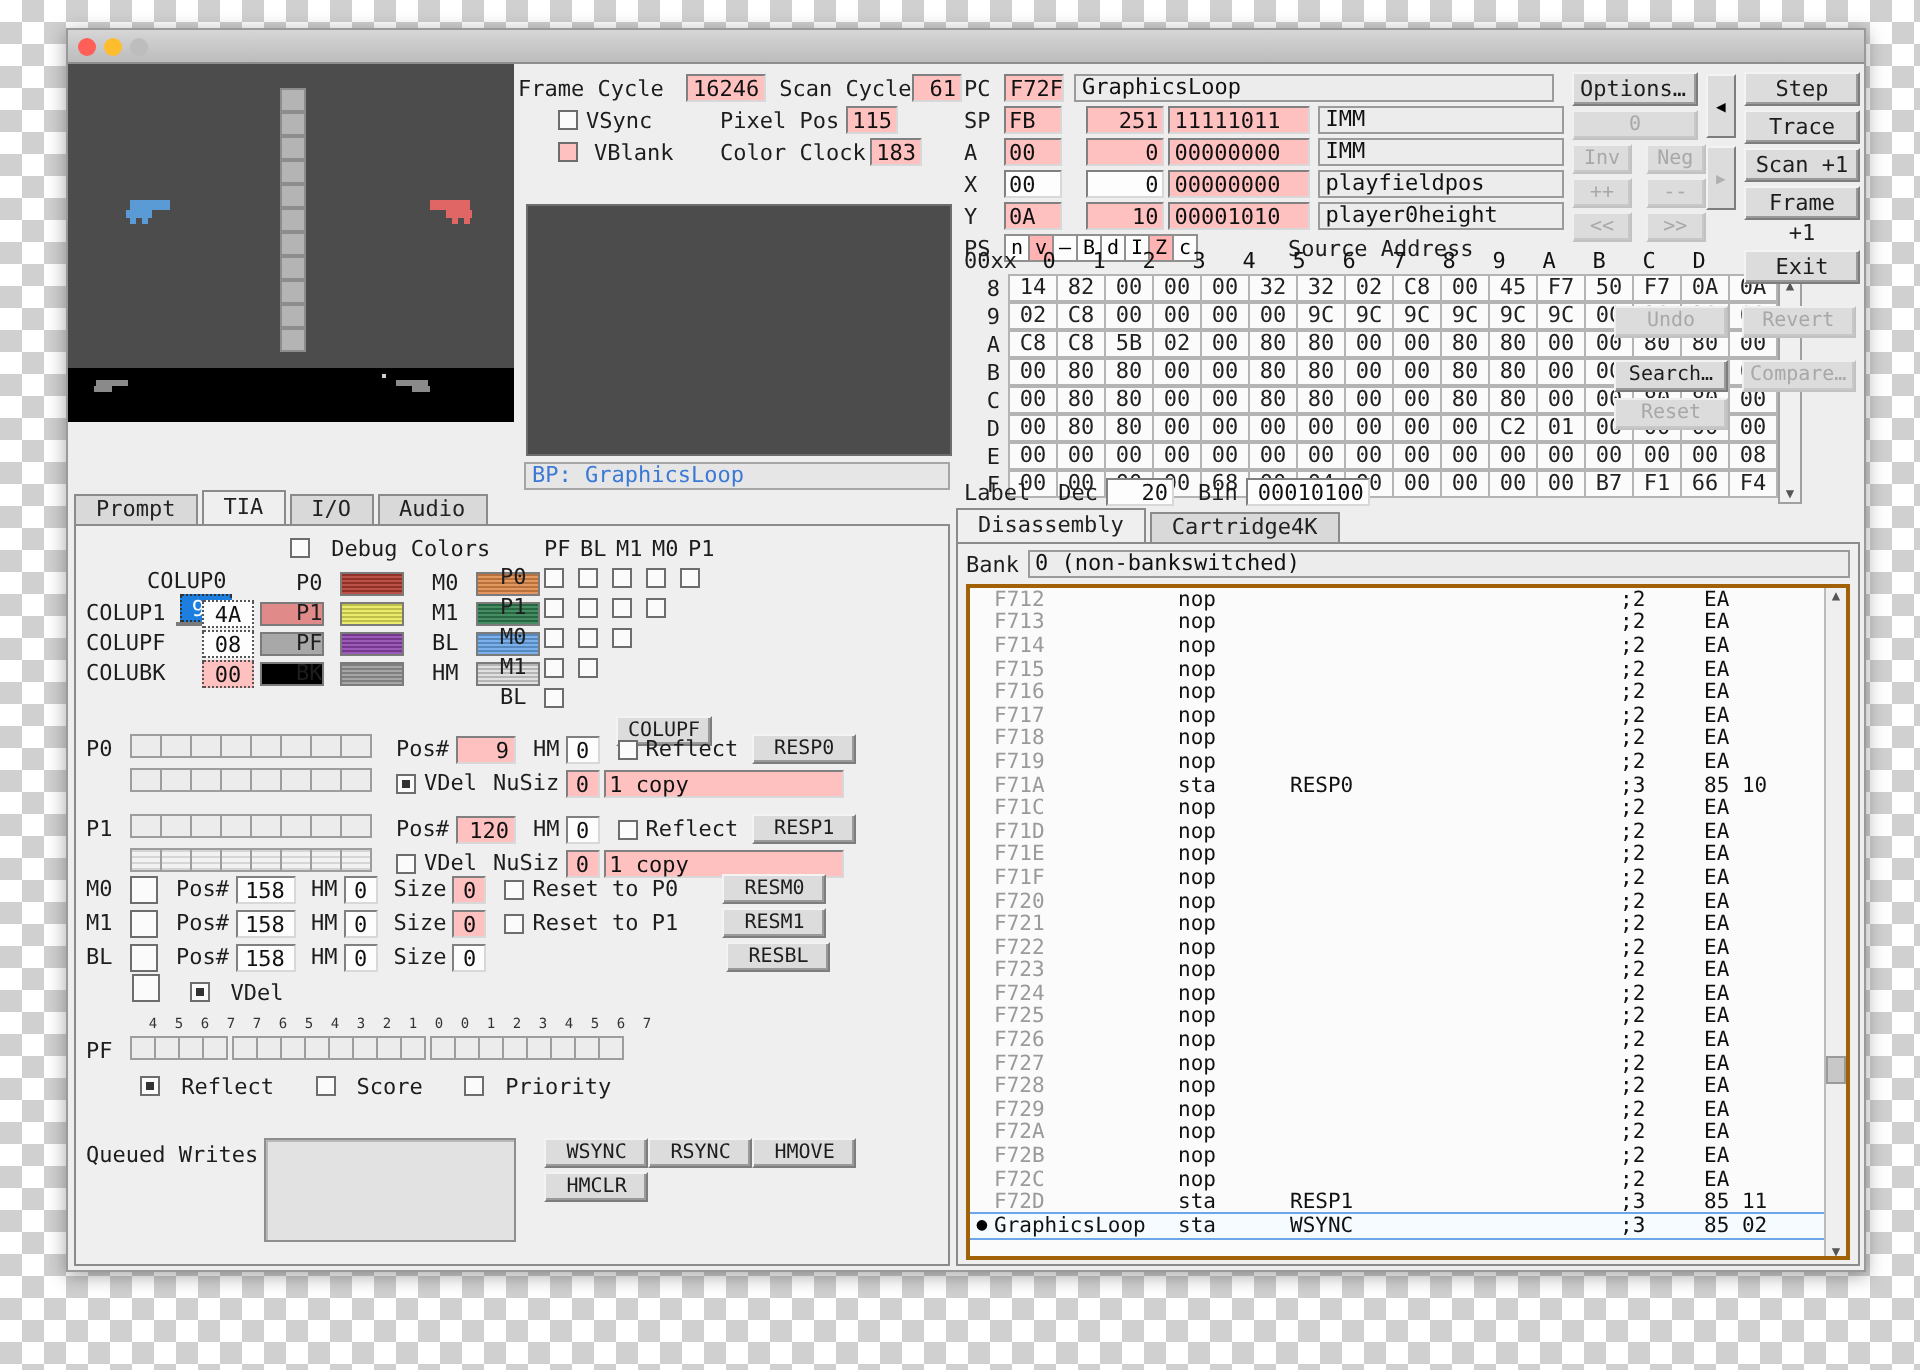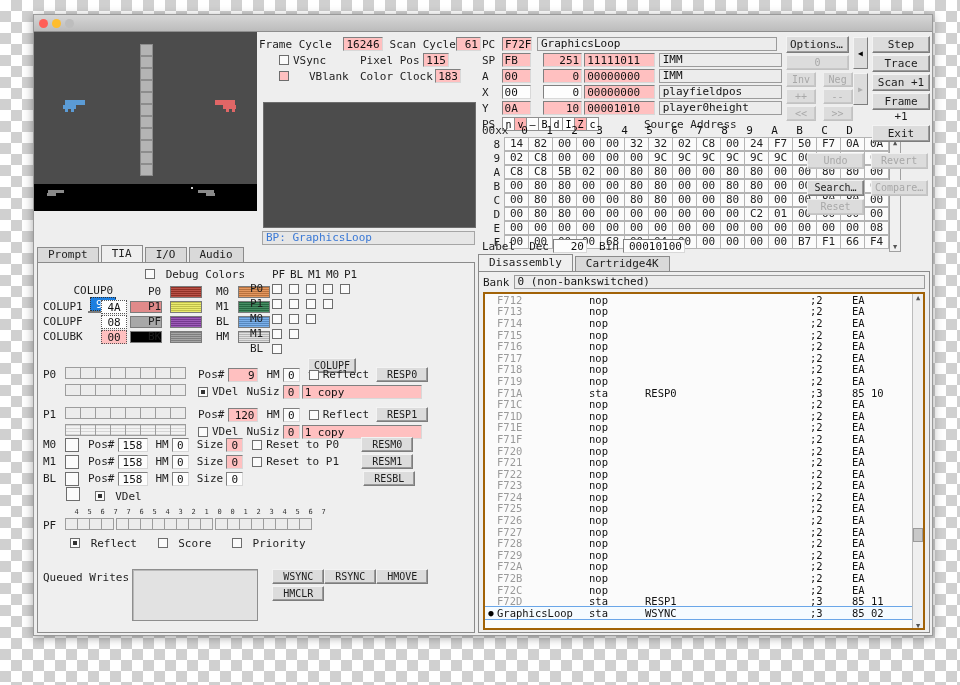--- a/index.html
+++ b/index.html
@@ -279,21 +279,21 @@
       <div class="row">
         <span style="width:20px"></span>
         <span class="chk"></span>
         <span class="lbl" style="padding-left:4px;width:64px">VSync</span>
         <span class="lbl" style="width:70px;padding-left:7px">Pixel Pos</span>
         <span class="fld pink" style="width:26px">115</span>
       </div>
       <div class="row">
         <span style="width:20px"></span>
         <span class="chk pink"></span>
-        <span class="lbl" style="padding-left:20px;width:64px">VBlank</span>
+        <span class="lbl" style="padding-left:8px;width:64px">VBlank</span>
         <span class="lbl" style="width:82px;padding-left:7px">Color Clock</span>
         <span class="fld pink" style="width:26px">183</span>
       </div>
     </div>
 
     <div id="tiaprev"></div>
     <div id="bpline" class="lbl">BP: GraphicsLoop</div>
 
     <div id="cpu">
       <div class="row">
@@ -367,21 +367,21 @@
               <span class="memcell">14</span>
               <span class="memcell">82</span>
               <span class="memcell">00</span>
               <span class="memcell">00</span>
               <span class="memcell">00</span>
               <span class="memcell">32</span>
               <span class="memcell">32</span>
               <span class="memcell">02</span>
               <span class="memcell">C8</span>
               <span class="memcell">00</span>
-              <span class="memcell">24</span>
+              <span class="memcell">45</span>
               <span class="memcell">F7</span>
               <span class="memcell">50</span>
               <span class="memcell">F7</span>
               <span class="memcell">0A</span>
               <span class="memcell">0A</span>
             </div>
             <div class="memrow">
               <span class="rl lbl">9</span>
               <span class="memcell">02</span>
               <span class="memcell">C8</span>

